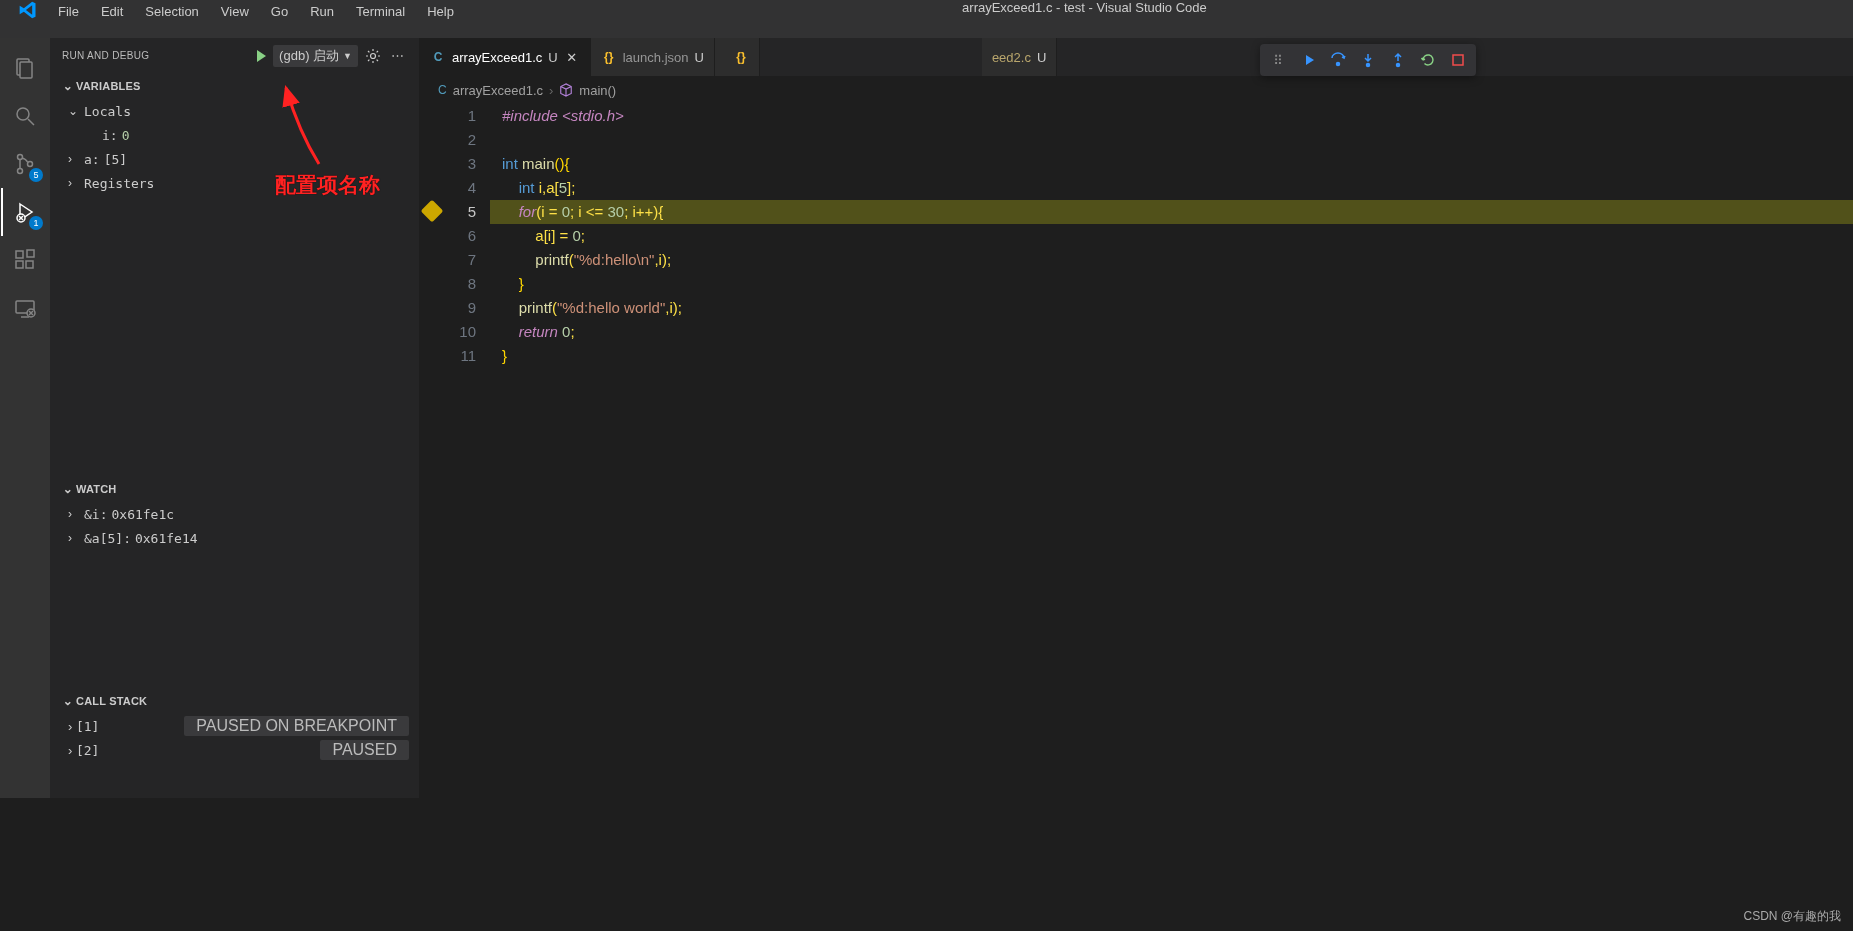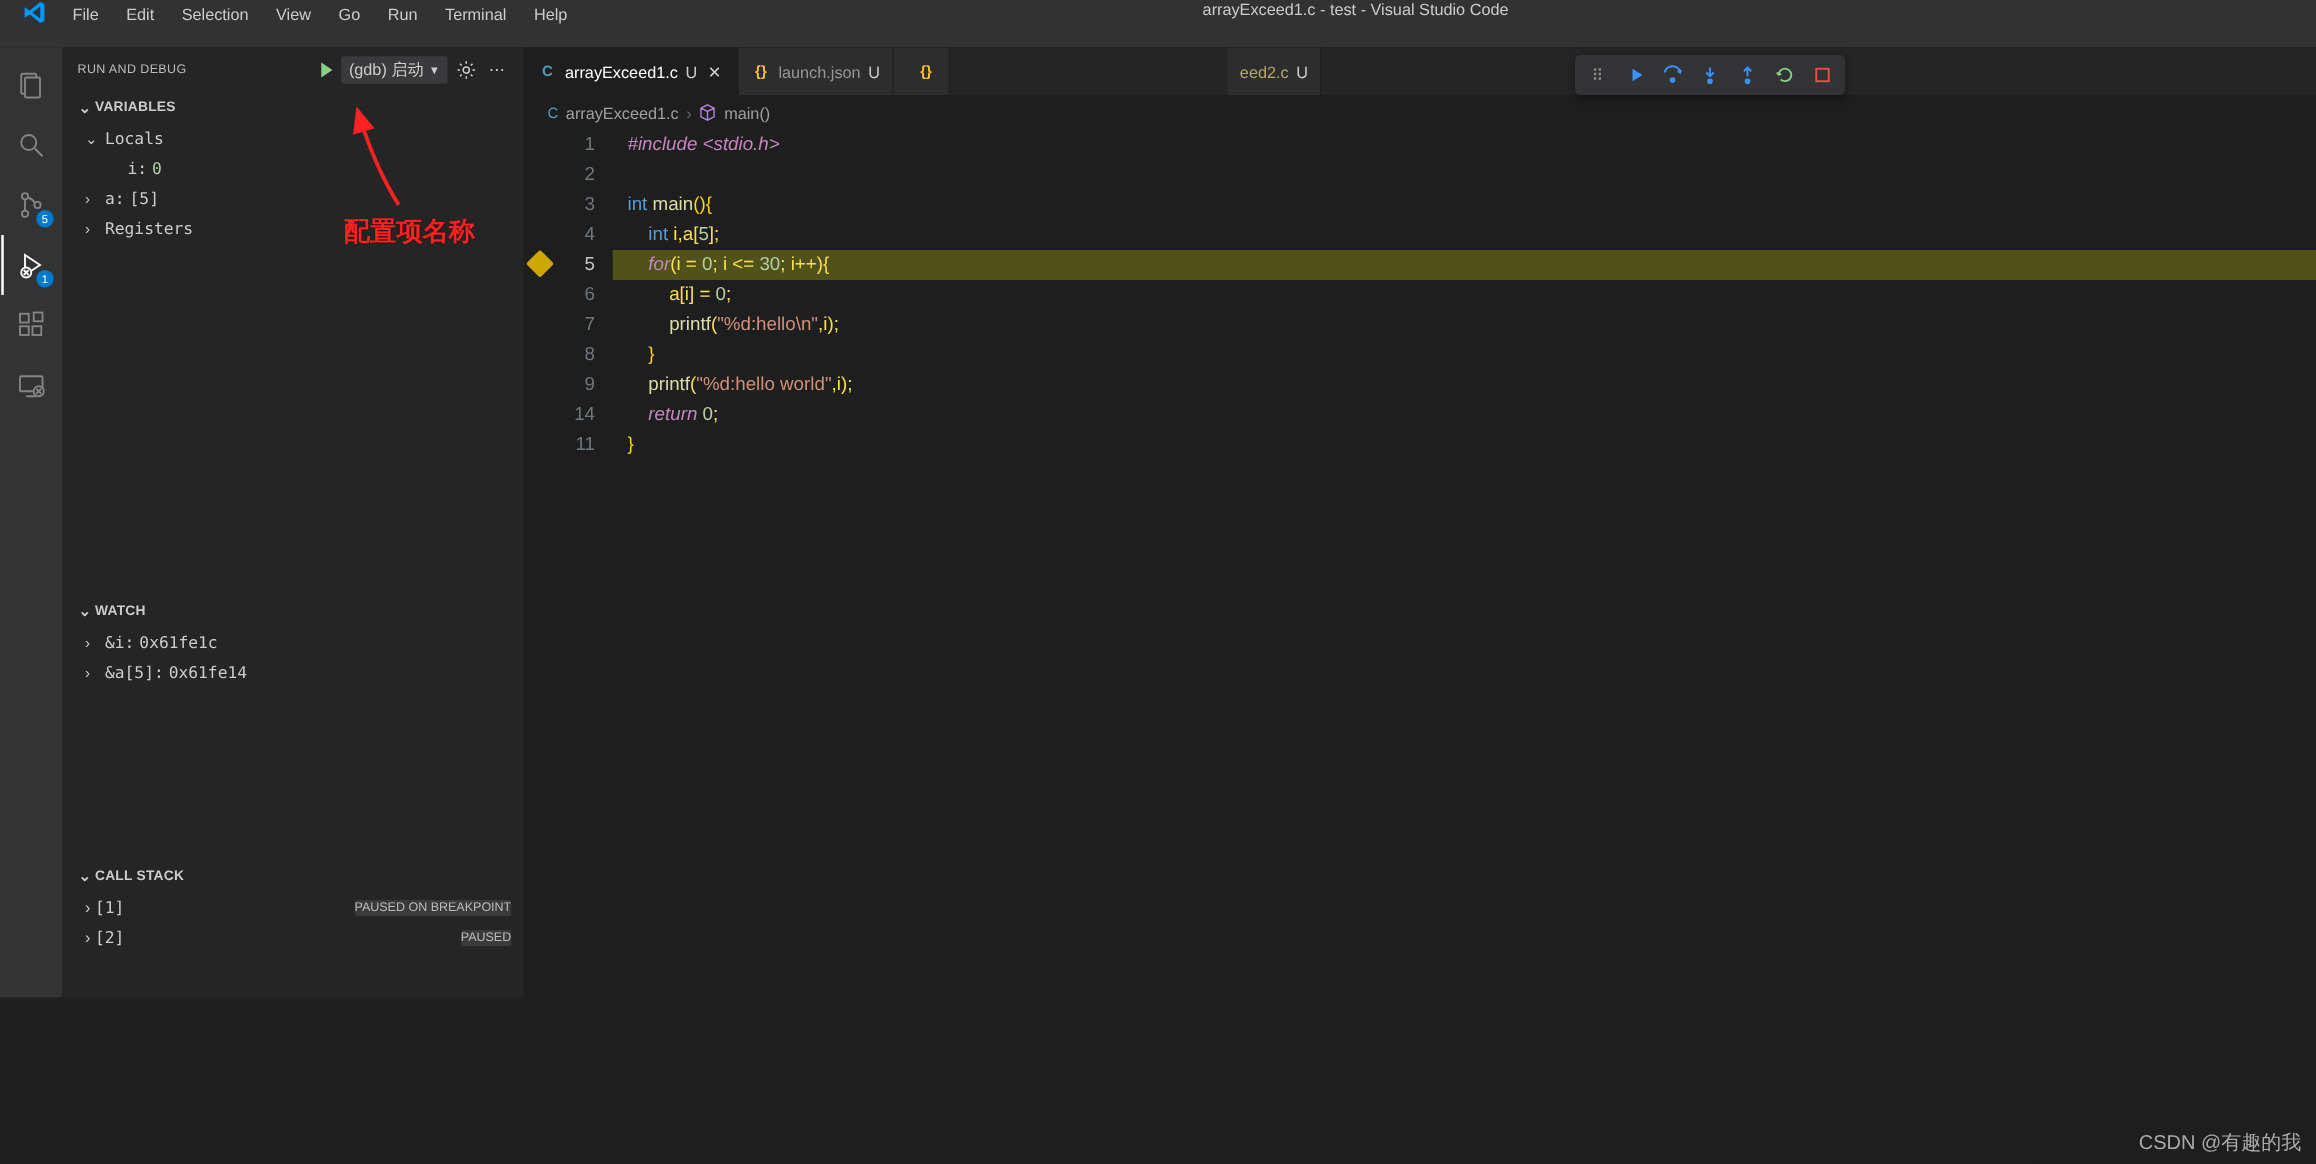--- a/index.html
+++ b/index.html
@@ -38,21 +38,21 @@
 .tree-row .chev2 { width: 16px; font-size: 12px; display: inline-block; }
 .mono { font-family: Consolas, monospace; }
 .var-val { color: #ce9178; padding-left: 4px; }
 .i2 { padding-left: 36px; }
 .i1 { padding-left: 18px; }
 
 .variables-area { height: 403px; overflow: hidden; }
 .watch-area { height: 212px; overflow: hidden; }
 .callstack-area { flex: 1; overflow: hidden; }
 .cs-row { display: flex; align-items: center; justify-content: space-between; padding: 0 10px 0 18px; height: 24px; }
-.cs-state { background: #3a3a3c; color: #bbb; font-size: 10px; padding: 1px 0; border-radius: 2px; }
+.cs-state { background: #3a3a3c; color: #bbb; font-size: 16px; padding: 1px 12px; border-radius: 2px; }
 
 
 .editorgroup { flex: 1; background: #1e1e1e; display: flex; flex-direction: column; position: relative; }
 .tabs { display: flex; height: 38px; background: #252526; align-items: center; }
 .tab { display: flex; align-items: center; height: 38px; padding: 0 10px; gap: 6px; background: #2d2d2d; border-right: 1px solid #1e1e1e; cursor: pointer; color: #969696; font-size: 13px; white-space: nowrap; }
 .tab.active { background: #1e1e1e; color: #ffffff; }
 .tab .ic { width: 16px; height: 16px; display: flex; align-items: center; justify-content: center; font-weight: 700; }
 .ic-c { color: #519aba; font-size: 12px; }
 .ic-json { color: #fbc02d; font-size: 12px; }
 .tab .mod { color: #cccccc; font-size: 13px; }
@@ -83,21 +83,21 @@
 .tk-num { color: #b5cea8; }
 .tk-str { color: #ce9178; }
 .tk-pn { color: #fde047; }
 .tk-bk { color: #ffd700; }
 
 
 .annot { position: absolute; top: 80px; left: 275px; color: #ff2222; font-size: 21px; font-weight: 700; text-shadow: 0 0 1px #000; pointer-events: none; z-index: 50; margin-top: 16px; }
 .annot-arrow { position: absolute; top: 82px; left: 274px; z-index: 50; pointer-events: none; }
 
 
-.watermark { position: absolute; bottom: 6px; right: 12px; color: #aaa; font-size: 16px; }
+.watermark { position: absolute; bottom: 6px; right: 12px; color: #aaa; font-size: 12px; }
 
 svg { display: block; }
 </style>
 </head>
 <body>
 
 <div class="titlebar">
   <span class="logo">
     <svg viewBox="0 0 24 24" width="20" height="20">
         <path fill="#0098ff" d="M17 2l4 1.9v16.2L17 22 7 14l-5 3V7l5 3 10-8zm0 4.3L9.5 12 17 17.7V6.3z"></path>
@@ -337,21 +337,21 @@
       <div class="gutter">
         <div class="ln">1</div>
         <div class="ln">2</div>
         <div class="ln">3</div>
         <div class="ln">4</div>
         <div class="ln current"><span class="bp-arrow"></span><span>5</span></div>
         <div class="ln">6</div>
         <div class="ln">7</div>
         <div class="ln">8</div>
         <div class="ln">9</div>
-        <div class="ln">14</div>
+        <div class="ln">10</div>
         <div class="ln">11</div>
       </div>
       <div class="code">
         <div class="cl"><span class="tk-pp">#include &lt;stdio.h&gt;</span></div>
         <div class="cl"></div>
         <div class="cl"><span class="tk-kw">int</span> <span class="tk-fn">main</span><span class="tk-bk">(){</span></div>
         <div class="cl">    <span class="tk-kw">int</span><span class="tk-pn"> i,a[</span><span class="tk-num">5</span><span class="tk-pn">];</span></div>
         <div class="cl hl">    <span class="tk-pp">for</span><span class="tk-pn">(i = </span><span class="tk-num">0</span><span class="tk-pn">; i &lt;= </span><span class="tk-num">30</span><span class="tk-pn">; i++){</span></div>
         <div class="cl">        <span class="tk-pn">a[i] = </span><span class="tk-num">0</span><span class="tk-pn">;</span></div>
         <div class="cl">        <span class="tk-fn">printf</span><span class="tk-pn">(</span><span class="tk-str">"%d:hello\n"</span><span class="tk-pn">,i);</span></div>

